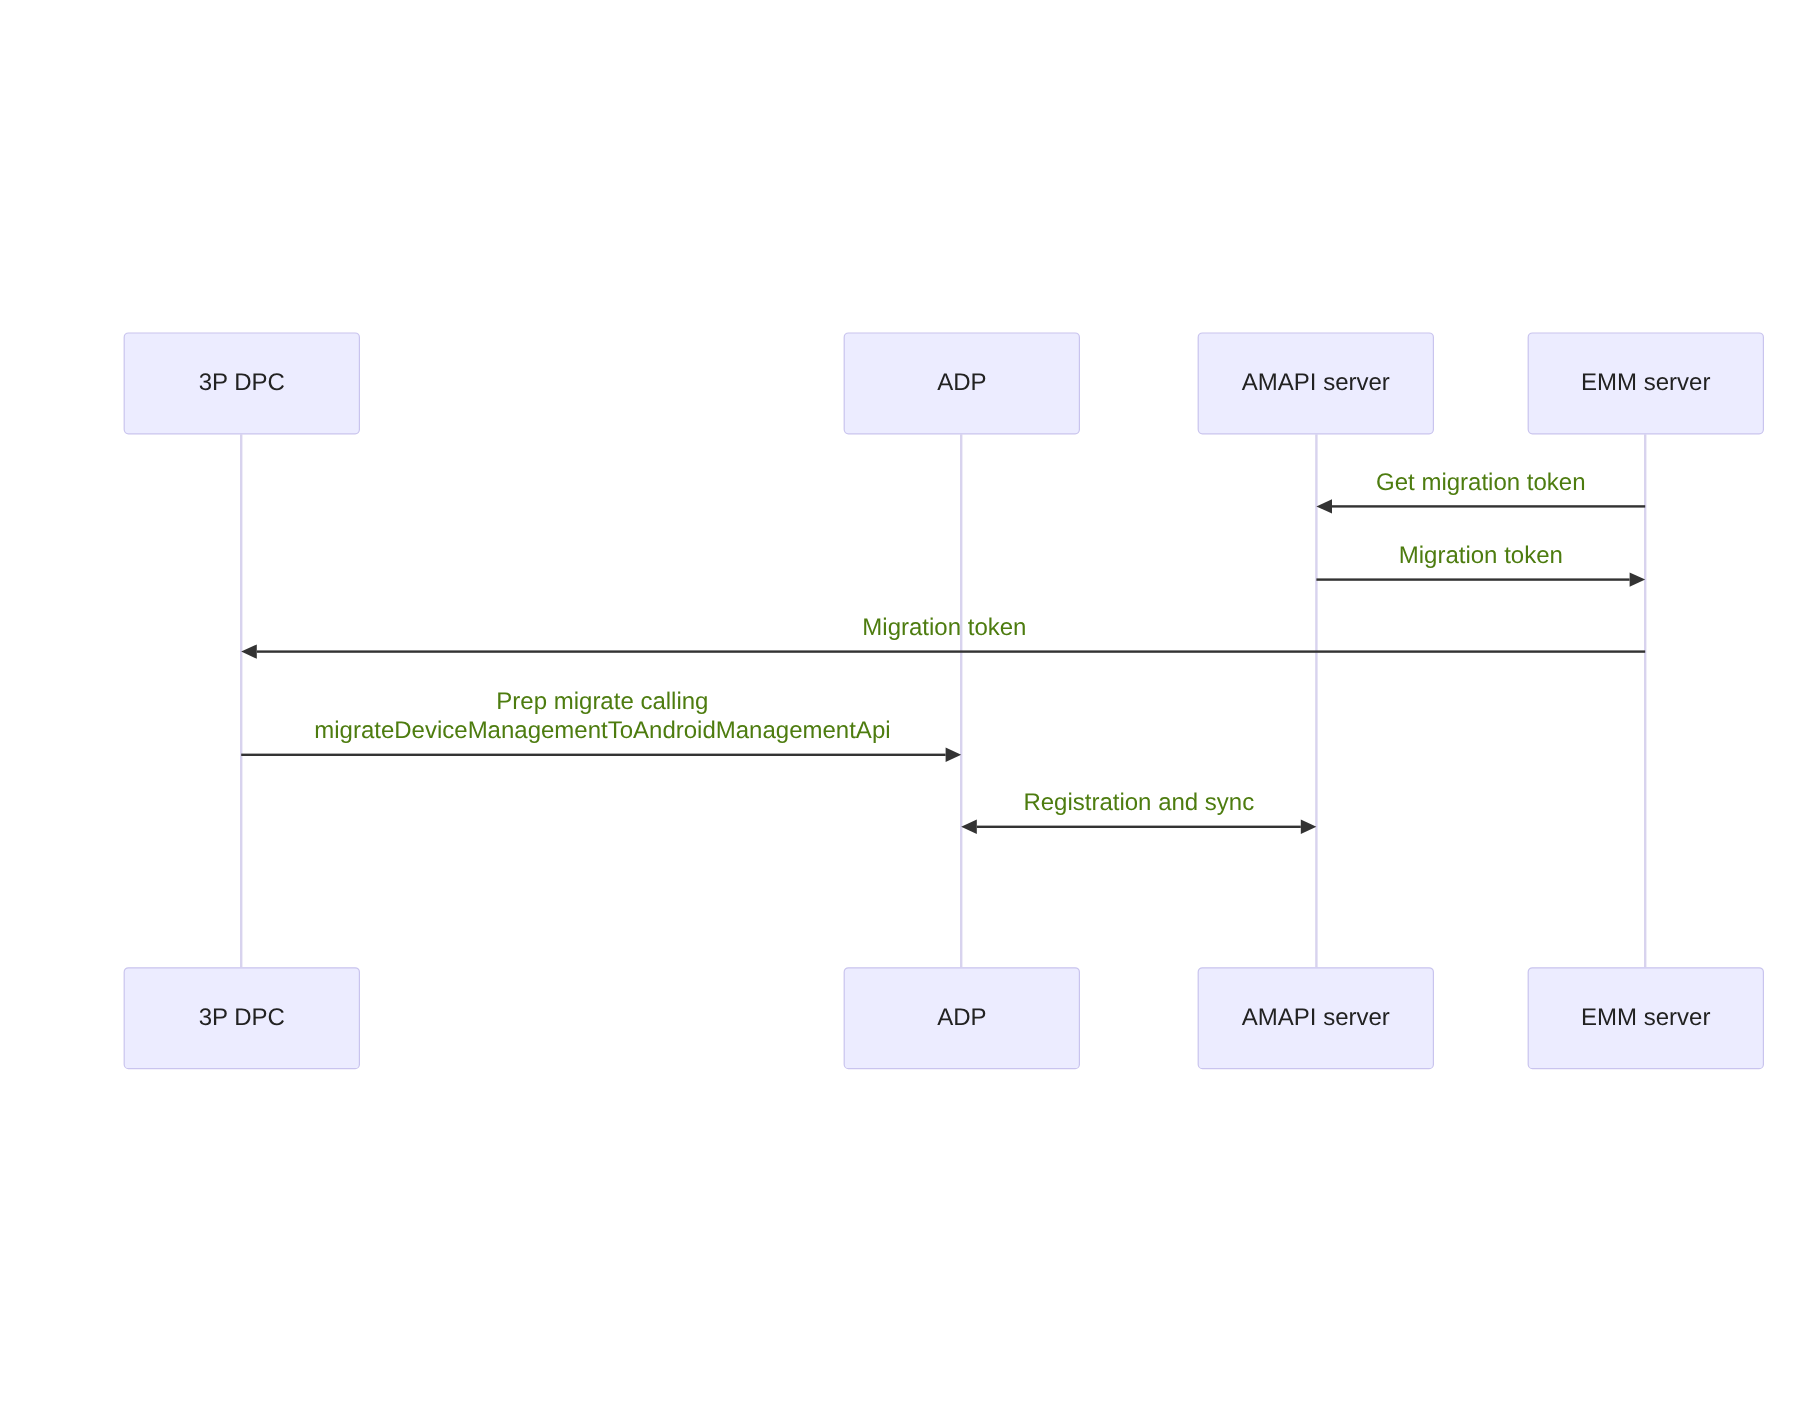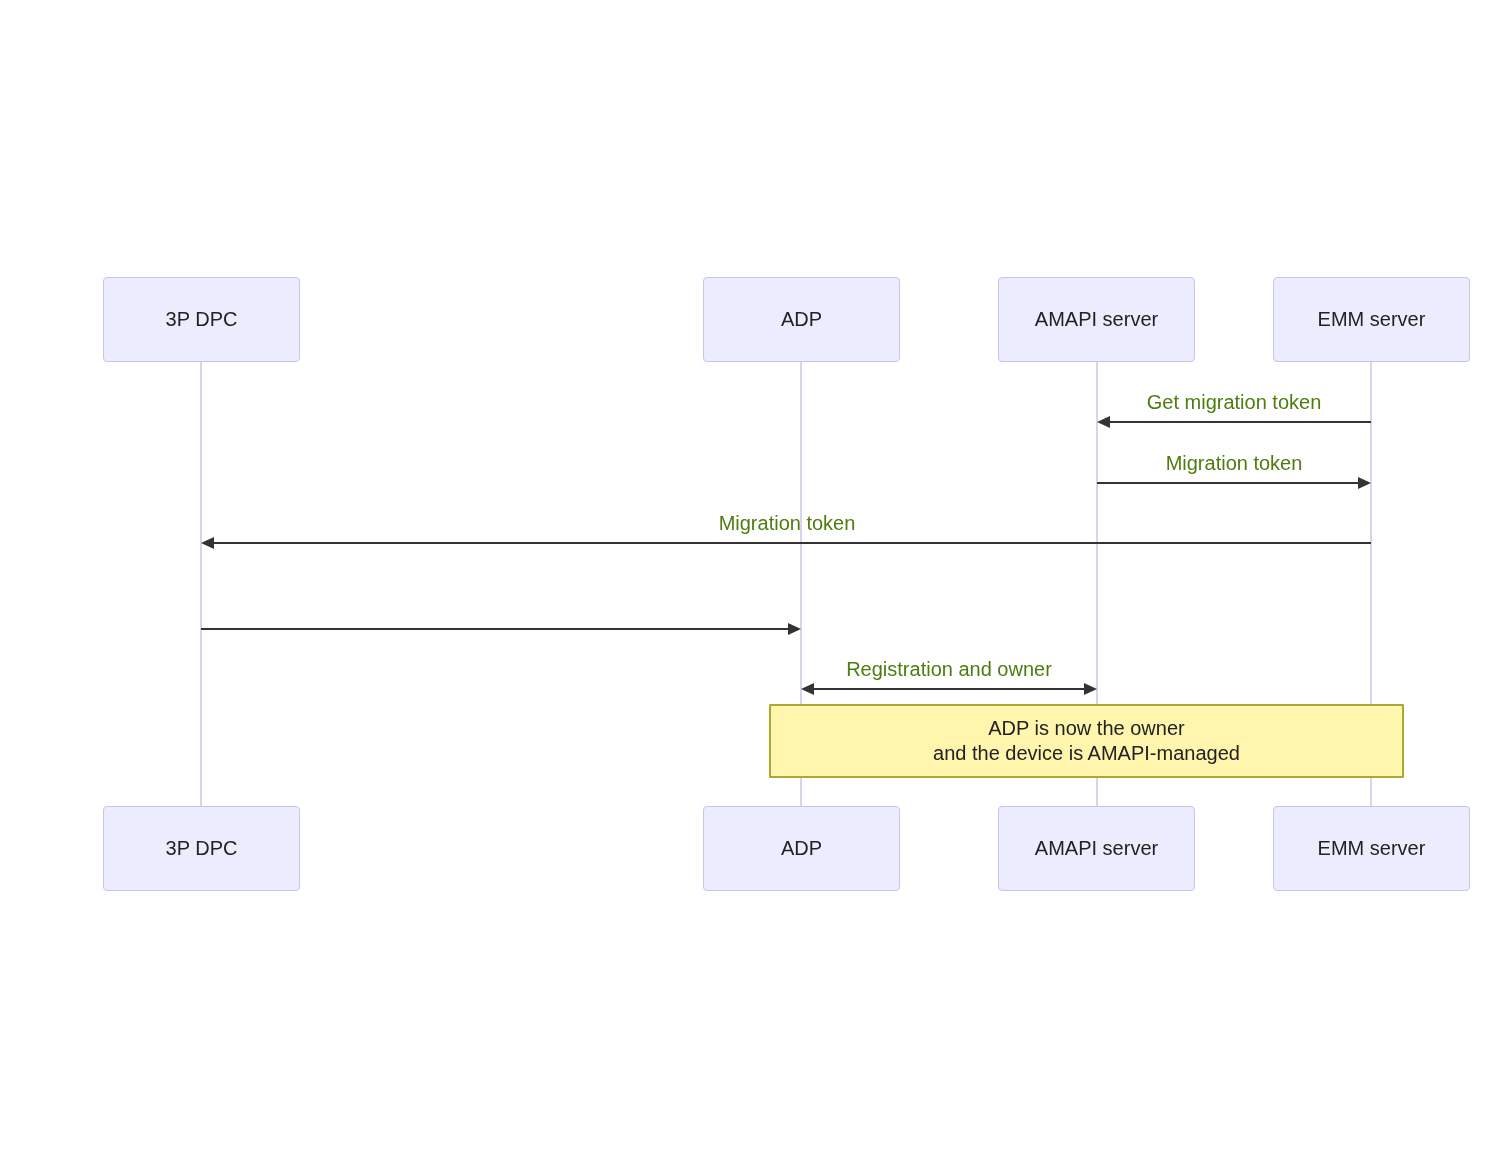--- a/index.html
+++ b/index.html
@@ -101,29 +101,29 @@
   <div class="ah ah-left" style="left:1061px; top:416px;"></div>
 
   <div class="msg-label" style="left:1198px; top:451px;">Migration token</div>
   <div class="line" style="left:1061px; top:482px; width:261px;"></div>
   <div class="ah ah-right" style="left:1322px; top:477px;"></div>
 
   <div class="msg-label" style="left:751px; top:511px;">Migration token</div>
   <div class="line" style="left:178px; top:542px; width:1157px;"></div>
   <div class="ah ah-left" style="left:165px; top:537px;"></div>
 
+  <div class="msg-label" style="left:466px; top:573px;">Prep migrate calling
+migrateDeviceManagementToAndroidManagementApi</div>
   <div class="line" style="left:165px; top:628px; width:587px;"></div>
   <div class="ah ah-right" style="left:752px; top:623px;"></div>
 
-  <div class="msg-label" style="left:913px; top:657px;">Registration and owner</div>
+  <div class="msg-label" style="left:913px; top:657px;">Registration and sync</div>
   <div class="line" style="left:778px; top:688px; width:270px;"></div>
   <div class="ah ah-left" style="left:765px;  top:683px;"></div>
   <div class="ah ah-right" style="left:1048px; top:683px;"></div>
 
-  <div class="note">ADP is now the owner
-and the device is AMAPI-managed</div>
 
   <div class="actor" style="left:67px;   top:806px;">3P DPC</div>
   <div class="actor" style="left:667px;  top:806px;">ADP</div>
   <div class="actor" style="left:962px;  top:806px;">AMAPI server</div>
   <div class="actor" style="left:1237px; top:806px;">EMM server</div>
 
 </div>
 
 </body></html>

